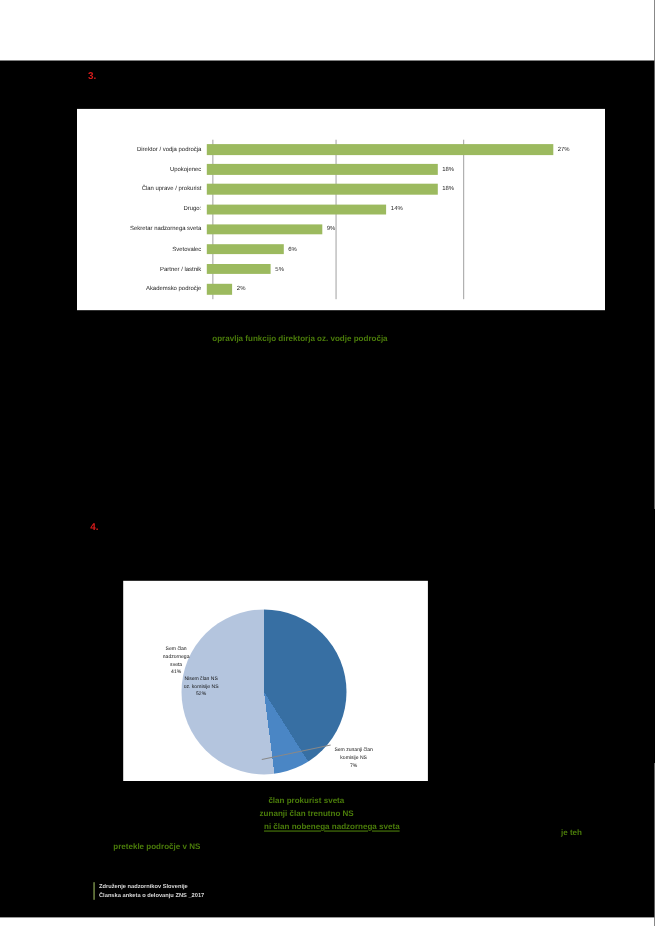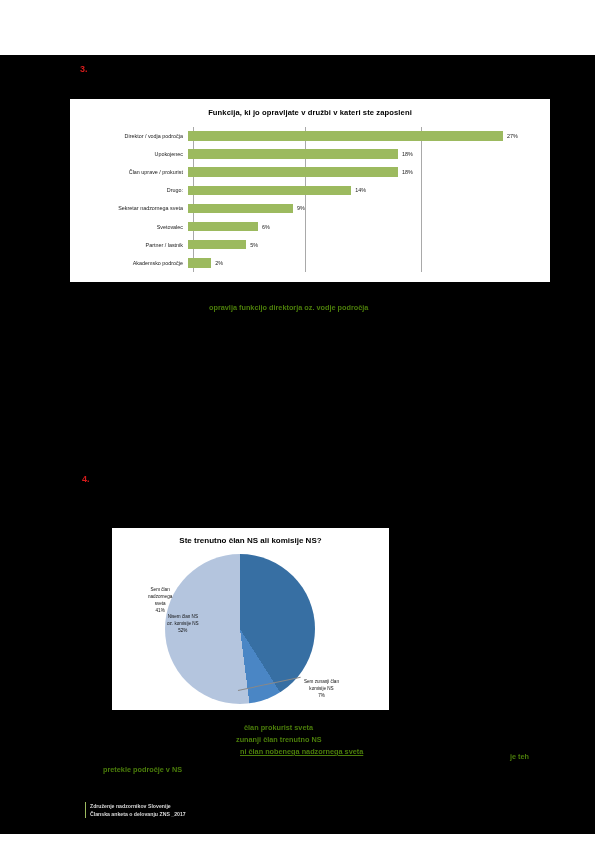--- a/index.html
+++ b/index.html
@@ -102,21 +102,21 @@
   }
 
   
   .green-text{
     position:absolute;
     color:#4b7d0a;
     font-size:7.3px;
     font-weight:bold;
     white-space:nowrap;
   }
-  #cap3{left:209px;top:303px;}
+  #cap3{left:193px;top:303px;}
 
   
   .pie-card{
     position:absolute;
     left:112px;top:528px;
     width:277px;height:182px;
     background:#ffffff;
     box-sizing:border-box;
   }
   .pie-title{
@@ -180,21 +180,20 @@
 <body>
 
 <div class="page-dark"></div>
 <div class="white-top"></div>
 <div class="white-bottom"></div>
 
 <div class="q-num" id="q3-num">3.</div>
 <div class="q-num" id="q4-num">4.</div>
 
 <div class="bar-card">
-  <div class="bar-title">Funkcija, ki jo opravljate v družbi v kateri ste zaposleni</div>
   <div class="bar-plot">
     <div class="axis-left"></div>
     <div class="gridline" id="gl1" style="left: 222.667px;"></div>
     <div class="gridline" id="gl2" style="left: 339.333px;"></div>
     <div class="bar-rows" id="bar-rows">
         <div class="bar-row">
           <div class="bar-label">Direktor / vodja področja</div>
           <div class="bar-track">
             <div class="bar-fill" style="width: 315px; background: rgb(156, 186, 95);"></div>
             <div class="bar-val">27%</div>
@@ -249,21 +248,20 @@
             <div class="bar-val">2%</div>
           </div>
         </div>
       </div>
   </div>
 </div>
 
 <div class="green-text" id="cap3">opravlja funkcijo direktorja oz. vodje področja</div>
 
 <div class="pie-card">
-  <div class="pie-title">Ste trenutno član NS ali komisije NS?</div>
   <div class="pie-wrap">
     <div class="pie" id="pie-shape" style="background: conic-gradient(rgb(55, 111, 163) 0deg, rgb(55, 111, 163) 147.6deg, rgb(74, 134, 197) 147.6deg, rgb(74, 134, 197) 172.8deg, rgb(180, 197, 222) 172.8deg, rgb(180, 197, 222) 360deg);"></div>
   </div>
 </div>
 <div class="pie-lbl" id="pie-lbl-a">
     <div>Sem član</div>
     <div>nadzornega</div>
     <div>sveta</div>
     <div>41%</div>
   </div>

